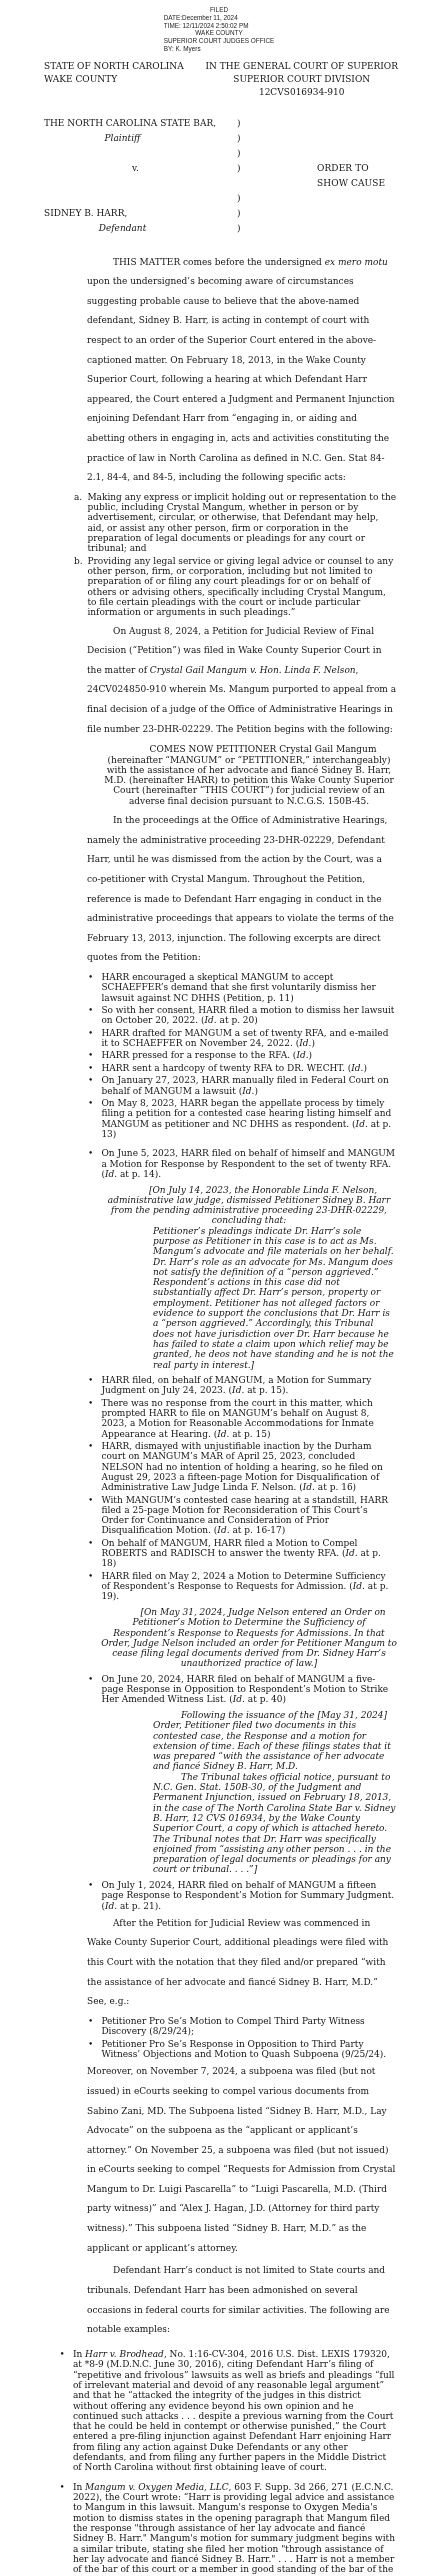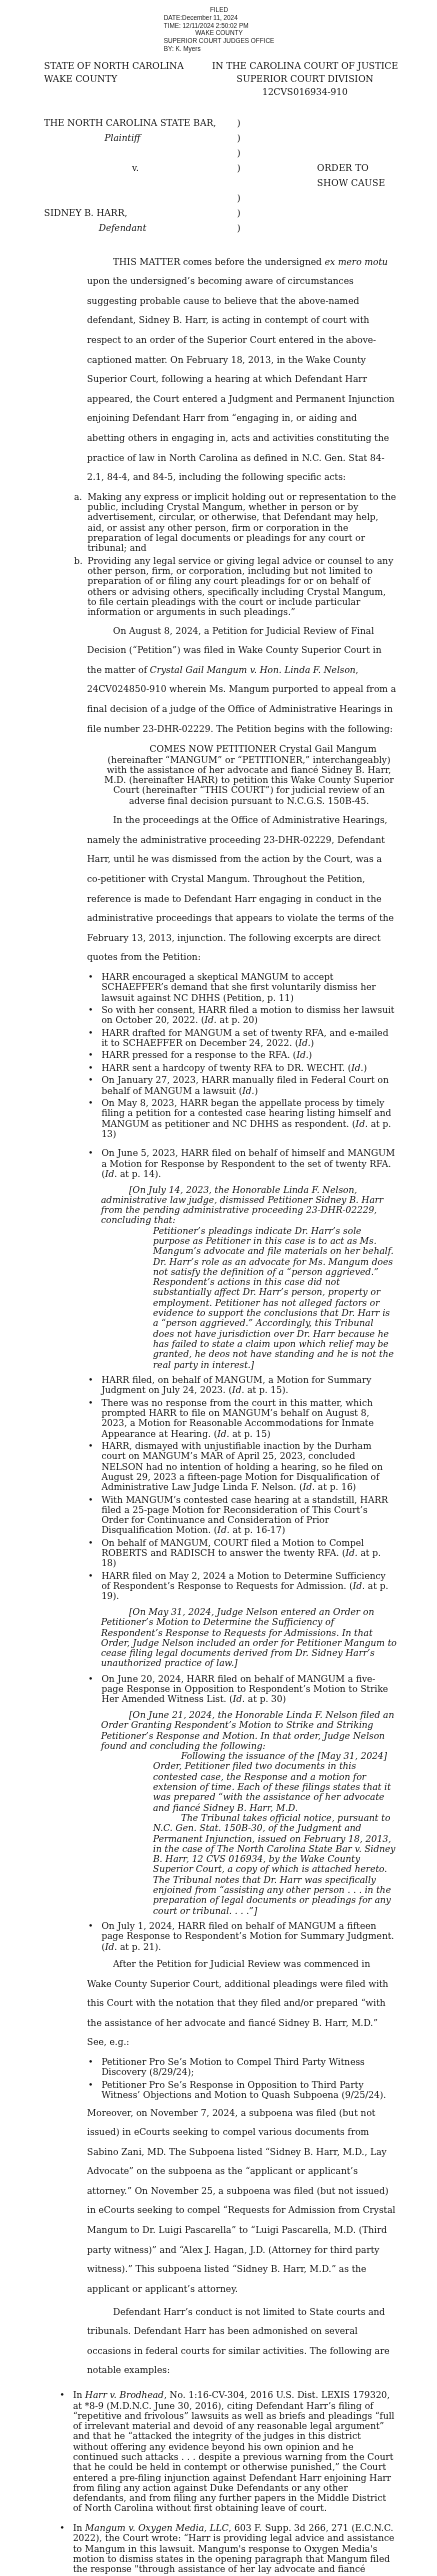--- a/index.html
+++ b/index.html
@@ -34,21 +34,21 @@
   .para { line-height:19.6px; text-indent:26px; margin-top:3.1px;margin-left:43px; }
   .para.noindent { text-indent:0; }
   .ablist { margin:4.1px 0 4.1px 30px; }
   .brow { display:flex; line-height:10.3px; margin-top:2.1px; }
   .brow .bm { width:13.4px; flex:0 0 13.4px; }
   .brow .bt { flex:1; }
   .excerpts { margin-left:44px; margin-top:4.1px; }
   .gap-top { margin-top:9.3px; }
   .quote { margin:5.2px 0 5.2px 57px; line-height:10.3px; text-indent:28px;text-align:center; }
   .iblock { margin:5.2px 0 5.2px 57px; line-height:10.3px; font-style:italic; }
-  .iblock .lead { text-indent:28px; }
+  .iblock .lead { text-indent:28px;text-align:center; }
   .innerq { margin-left:52px; }
   .innerq.ti { text-indent:28px; }
   .fedlist { margin-left:15.5px; margin-top:5.2px; }
   .fedlist .brow { margin-top:9.3px; line-height:10.3px; }
   em { font-style:italic; }
 </style>
 </head>
 <body>
 
 <div class="doc">
@@ -61,21 +61,21 @@
     <div>SUPERIOR COURT JUDGES OFFICE</div>
     <div>BY: K. Myers</div>
   </div>
 
   <div class="caption">
     <div class="cap-left">
       <div>STATE OF NORTH CAROLINA</div>
       <div>WAKE COUNTY</div>
     </div>
     <div class="cap-right">
-      <div>IN THE CAROLINA COURT OF JUSTICE</div>
+      <div>IN THE GENERAL COURT OF SUPERIOR</div>
       <div>SUPERIOR COURT DIVISION</div>
       <div>12CVS016934-910</div>
     </div>
   </div>
 
   <div class="parties">
     <div class="prow">
       <div class="p-left">THE NORTH CAROLINA STATE BAR,</div>
       <div class="p-paren">)</div>
       <div class="p-right"></div>
@@ -143,21 +143,21 @@
       <div class="brow">
           <span class="bm">•</span>
           <span class="bt"><span>HARR encouraged a skeptical MANGUM to accept SCHAEFFER’s demand that she first voluntarily dismiss her lawsuit against NC DHHS (Petition, p. 11)</span></span>
         </div>
       <div class="brow">
           <span class="bm">•</span>
           <span class="bt"><span>So with her consent, HARR filed a motion to dismiss her lawsuit on October 20, 2022. (</span><em>Id.</em><span> at p. 20)</span></span>
         </div>
       <div class="brow">
           <span class="bm">•</span>
-          <span class="bt"><span>HARR drafted for  MANGUM a set of twenty RFA, and e-mailed it to SCHAEFFER on December 24, 2022. (</span><em>Id.</em><span>)</span></span>
+          <span class="bt"><span>HARR drafted for  MANGUM a set of twenty RFA, and e-mailed it to SCHAEFFER on November 24, 2022. (</span><em>Id.</em><span>)</span></span>
         </div>
       <div class="brow">
           <span class="bm">•</span>
           <span class="bt"><span>HARR pressed for a response to the RFA. (</span><em>Id.</em><span>)</span></span>
         </div>
       <div class="brow">
           <span class="bm">•</span>
           <span class="bt"><span>HARR sent a hardcopy of twenty RFA to DR. WECHT.  (</span><em>Id.</em><span>)</span></span>
         </div>
       <div class="brow">
@@ -191,41 +191,40 @@
       <div class="brow">
           <span class="bm">•</span>
           <span class="bt"><span>HARR, dismayed with unjustifiable inaction by the Durham court on MANGUM’s MAR of April 25, 2023, concluded NELSON had no intention of holding a hearing, so he filed on August 29, 2023 a fifteen-page Motion for Disqualification of Administrative Law Judge Linda F. Nelson. (</span><em>Id.</em><span> at p. 16)</span></span>
         </div>
       <div class="brow">
           <span class="bm">•</span>
           <span class="bt"><span>With MANGUM’s contested case hearing at a standstill, HARR filed a 25-page Motion for Reconsideration of This Court’s Order for Continuance and Consideration of Prior Disqualification Motion.   (</span><em>Id.</em><span> at p. 16-17)</span></span>
         </div>
       <div class="brow">
           <span class="bm">•</span>
-          <span class="bt"><span>On behalf of MANGUM, COURT filed a Motion to Compel ROBERTS and RADISCH to answer the twenty RFA.   (</span><em>Id.</em><span> at p. 18)</span></span>
+          <span class="bt"><span>On behalf of MANGUM, HARR filed a Motion to Compel ROBERTS and RADISCH to answer the twenty RFA.   (</span><em>Id.</em><span> at p. 18)</span></span>
         </div>
       <div class="brow">
           <span class="bm">•</span>
           <span class="bt"><span>HARR filed on May 2, 2024 a Motion to Determine Sufficiency of Respondent’s Response to Requests for Admission.  (</span><em>Id.</em><span> at p. 19).</span></span>
         </div>
     </div>
 
     <div class="iblock">
       <div class="lead"><em>[On May 31, 2024, Judge Nelson entered an Order on Petitioner’s Motion to Determine the Sufficiency of Respondent’s Response to Requests for Admissions.   In that Order, Judge Nelson included an order for Petitioner Mangum to cease filing legal documents derived from Dr. Sidney Harr’s unauthorized practice of law.]</em></div>
     </div>
 
     <div class="excerpts">
       <div class="brow">
           <span class="bm">•</span>
-          <span class="bt"><span>On June 20, 2024, HARR filed on behalf of MANGUM a five-page Response in Opposition to Respondent’s Motion to Strike Her Amended Witness List. (</span><em>Id.</em><span> at p. 30)</span></span>
+          <span class="bt"><span>On June 20, 2024, HARR filed on behalf of MANGUM a five-page Response in Opposition to Respondent’s Motion to Strike Her Amended Witness List. (</span><em>Id.</em><span> at p. 40)</span></span>
         </div>
     </div>
 
     <div class="iblock">
-      <div class="lead"><em>[On June 21, 2024, the Honorable Linda F. Nelson filed an Order Granting Respondent’s Motion to Strike and Striking Petitioner’s Response and Motion.  In that order, Judge Nelson found and concluding the following:</em></div>
       <div class="innerq ti"><em>Following the issuance of the [May 31, 2024] Order, Petitioner filed two documents in this contested case, the Response and a motion for extension of time.  Each of these filings states that it was prepared “with the assistance of her advocate and fiancé Sidney B. Harr, M.D.</em></div>
       <div class="innerq ti"><em>The Tribunal takes official notice, pursuant to N.C. Gen. Stat. 150B-30, of the Judgment and Permanent Injunction, issued on February 18, 2013, in the case of The North Carolina State Bar v. Sidney B. Harr, 12 CVS 016934, by the Wake County Superior Court, a copy of which is attached hereto.  The Tribunal notes that Dr. Harr was specifically enjoined from “assisting any other person . . . in the preparation of legal documents or pleadings for any court or tribunal. . . .”]</em></div>
     </div>
 
     <div class="excerpts">
       <div class="brow">
           <span class="bm">•</span>
           <span class="bt"><span>On July 1, 2024, HARR filed on behalf of MANGUM a fifteen page Response to Respondent’s Motion for Summary Judgment. (</span><em>Id.</em><span> at p. 21).</span></span>
         </div>
     </div>

